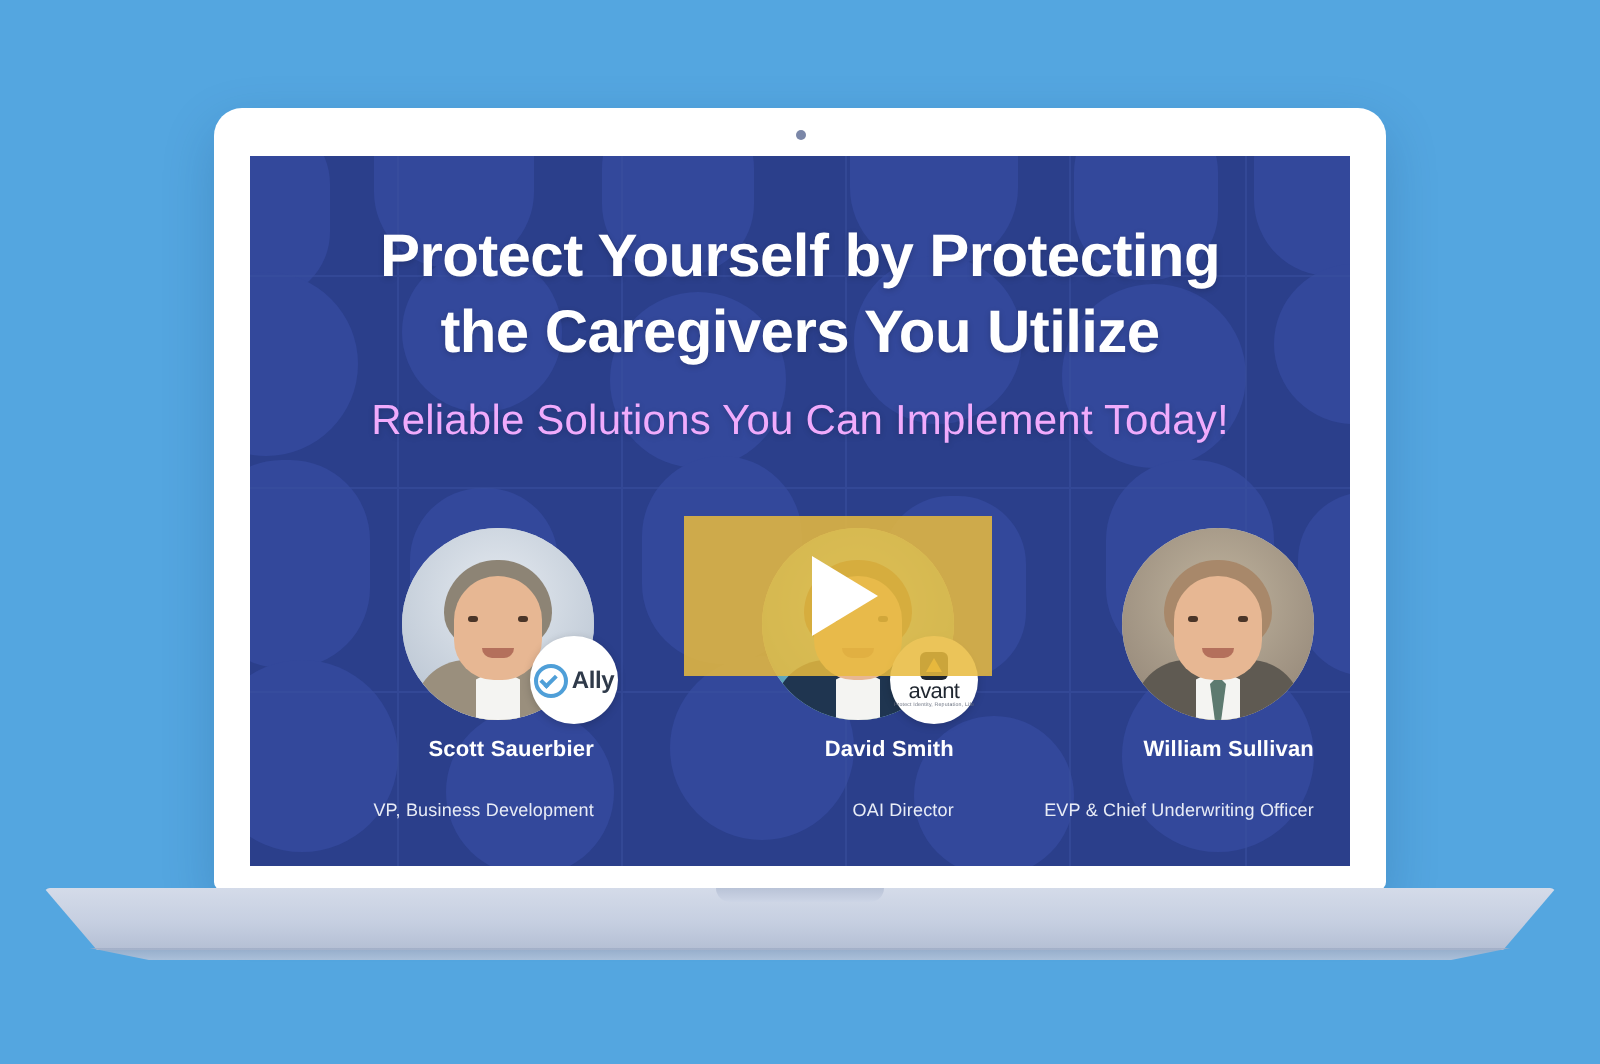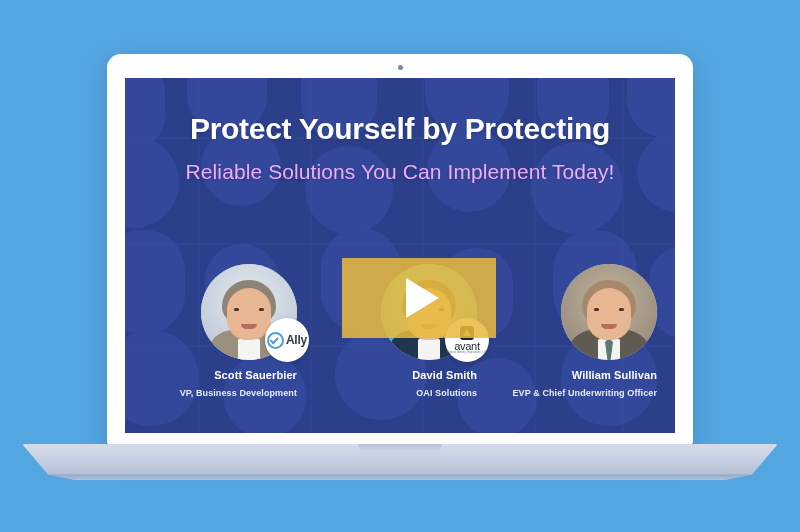--- a/index.html
+++ b/index.html
@@ -282,24 +282,24 @@
   .cmf-sub { font-size: 4px; color: #7f8aa0; letter-spacing: 1.2px; line-height: 1; margin-top: 2px; }
 
   .sp-name {
     margin-top: 9px;
     color: #ffffff;
     font-size: 11px;
     font-weight: 700;
     letter-spacing: .1px;
   }
   .sp-role {
-    margin-top: 7px;
+    margin-top: 19px;
     color: #e8ecf6;
     font-size: 9px;
-    font-weight: 700;
+    font-weight: 400;
     letter-spacing: .1px;
   }
 
   
   .play-button {
     position: absolute;
     left: 217px;
     top: 180px;
     width: 154px;
     height: 80px;
@@ -366,20 +366,21 @@
             <line x1="498" y1="0" x2="498" y2="355"></line>
             <line x1="0" y1="60" x2="550" y2="60"></line>
             <line x1="0" y1="166" x2="550" y2="166"></line>
             <line x1="0" y1="268" x2="550" y2="268"></line>
           </g>
         </svg>
 
         <div class="slide-inner">
           <div class="title">
             <div>Protect Yourself by Protecting</div>
+            <div>the Caregivers You Utilize</div>
           </div>
           <div class="subtitle">Reliable Solutions You Can Implement Today!</div>
         </div>
 
         <div class="speakers">
 
           <div class="speaker">
             <div class="photo-wrap">
               <div class="photo">
                 <div class="ph-bg" style="background:radial-gradient(circle at 50% 36%, #e5eaf0 0%, #c2ccd8 70%, #aab6c6 100%)"></div>
@@ -418,21 +419,21 @@
               </div>
               <div class="logo-badge">
                 <span class="avant-mark">
                     <span class="avant-tri"></span>
                   </span>
                 <span class="avant-text">avant</span>
                 <span class="avant-sub">Protect Identity, Reputation, Life</span>
               </div>
             </div>
             <div class="sp-name">David Smith</div>
-            <div class="sp-role">OAI Solutions</div>
+            <div class="sp-role">OAI Director</div>
           </div>
 
           <div class="speaker">
             <div class="photo-wrap">
               <div class="photo">
                 <div class="ph-bg" style="background:radial-gradient(circle at 50% 38%, #c0b49e 0%, #9d9080 70%, #7e7466 100%)"></div>
                 <div class="ph-body" style="background:#5f5a52"></div>
                 <div class="ph-shirt"></div>
                 <div class="ph-tie"></div>
                 <div class="ph-hair" style="background:#a8886a"></div>

